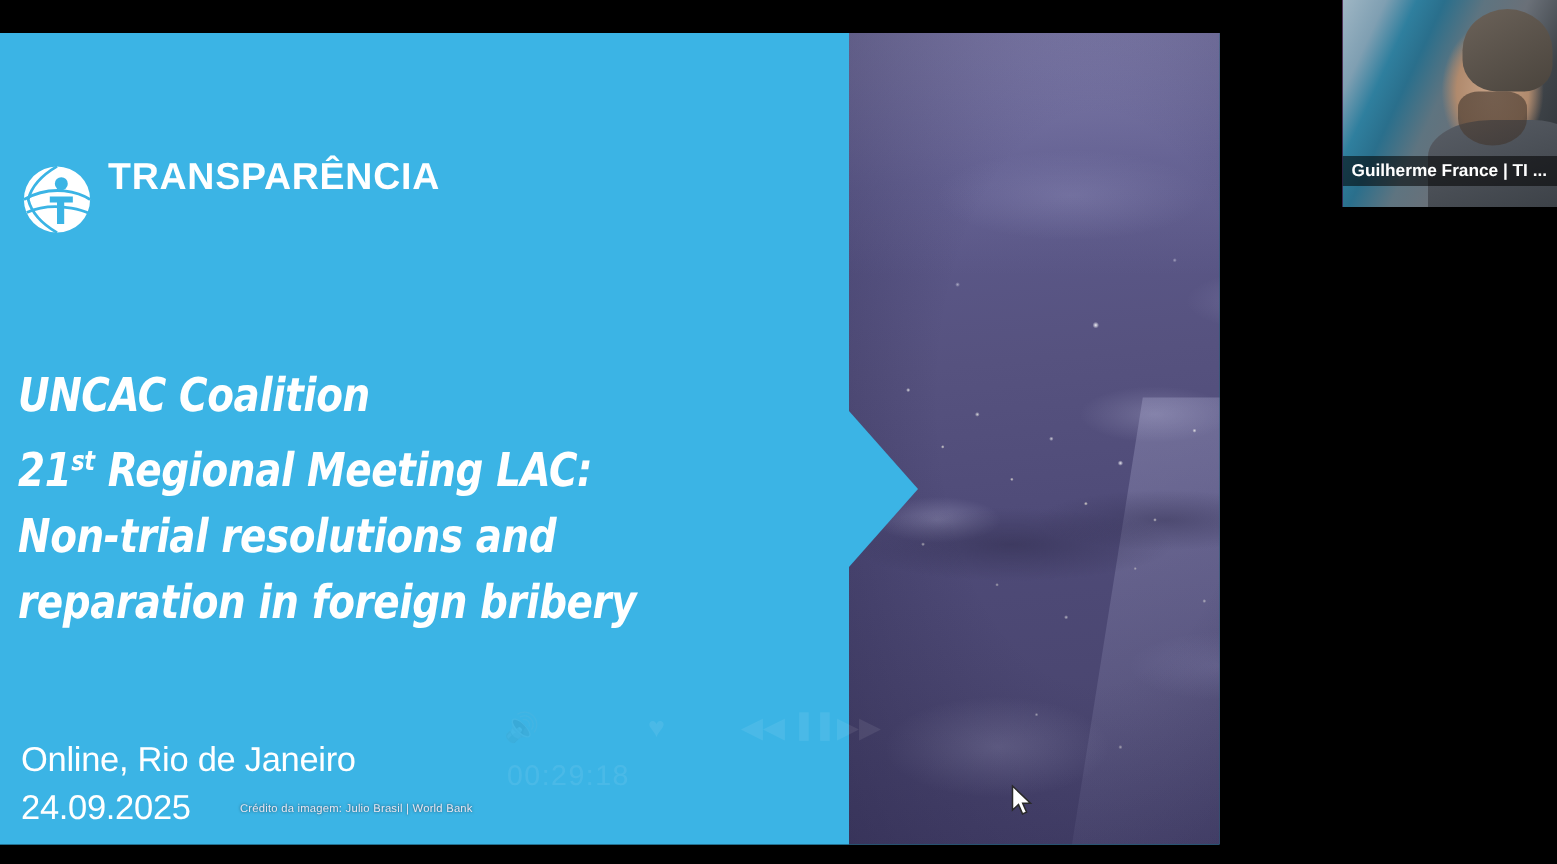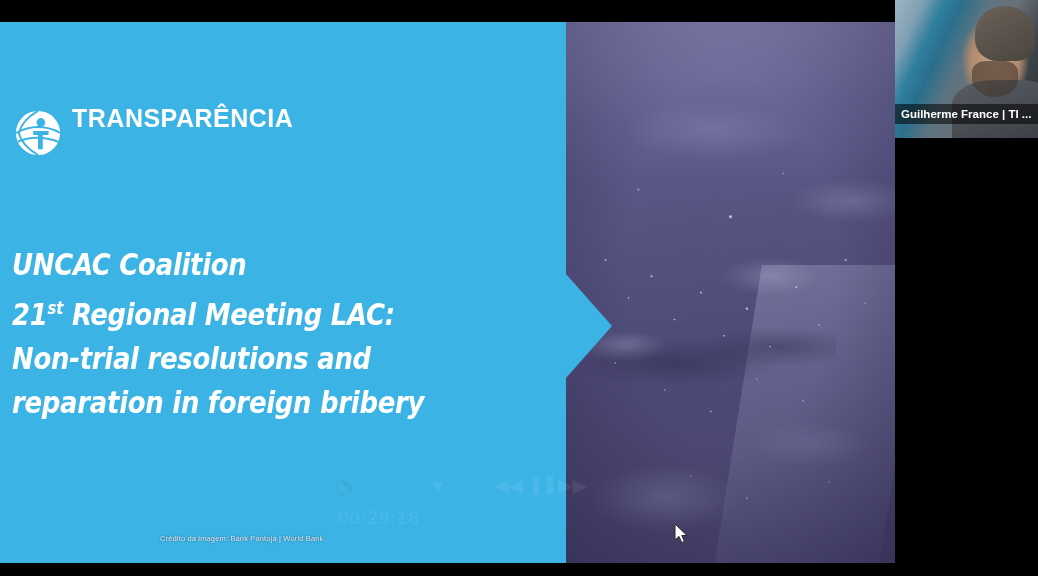--- a/index.html
+++ b/index.html
@@ -6,21 +6,21 @@
   html, body {
     width:1038px; height:576px;
     background:#000; overflow:hidden;
     font-family:"Liberation Sans", sans-serif;
   }
   #root { position:relative; width:1038px; height:576px; background:#000; }
 
   
   #slide {
     position:absolute; left:0; top:22px;
-    width:895px; height:541px;
+    width:813px; height:541px;
     background:#3BB4E5; overflow:hidden;
   }
 
   
   #blue-panel {
     position:absolute; left:0; top:0; width:566px; height:100%;
     background:#3BB4E5;
   }
 
   
@@ -219,31 +219,35 @@
     </div>
     <div id="logo-sub">Brasil</div>
 
     <div id="title-block">
       <div class="title-line">UNCAC Coalition</div>
       <div class="title-line"><span>21</span><sup>st</sup><span> Regional Meeting LAC:</span></div>
       <div class="title-line">Non-trial resolutions and</div>
       <div class="title-line">reparation in foreign bribery</div>
     </div>
 
+    <div id="footer-block">
+      <div class="footer-line">Online, Rio de Janeiro</div>
+      <div class="footer-line">24.09.2025</div>
+    </div>
 
     <div id="video-controls">
       <span class="ctl" id="vc-vol">🔊</span>
       <span class="ctl" id="vc-heart">♥</span>
       <span class="ctl" id="vc-rew">◀◀</span>
       <span class="ctl" id="vc-pause">❚❚</span>
       <span class="ctl" id="vc-fwd">▶▶</span>
       <span class="ctl" id="vc-time">00:29:18</span>
     </div>
 
-    <div id="img-credit">Crédito da imagem: Bank Pantoja | World Bank</div>
+    <div id="img-credit">Crédito da imagem: Julio Brasil | World Bank</div>
   </div>
 
   <svg id="cursor" width="16" height="22" viewBox="0 0 16 22" style="left: 674px; top: 523px;">
     <path d="M1 1 L1 17 L5 13.4 L7.7 19.6 L10.4 18.4 L7.8 12.5 L13 12.5 Z" fill="#ffffff" stroke="#2a2a2a" stroke-width="1"></path>
   </svg>
 
   <div id="pip">
     <div id="pip-bg"></div>
     <div id="pip-shirt"></div>
     <div id="pip-hair"></div>

